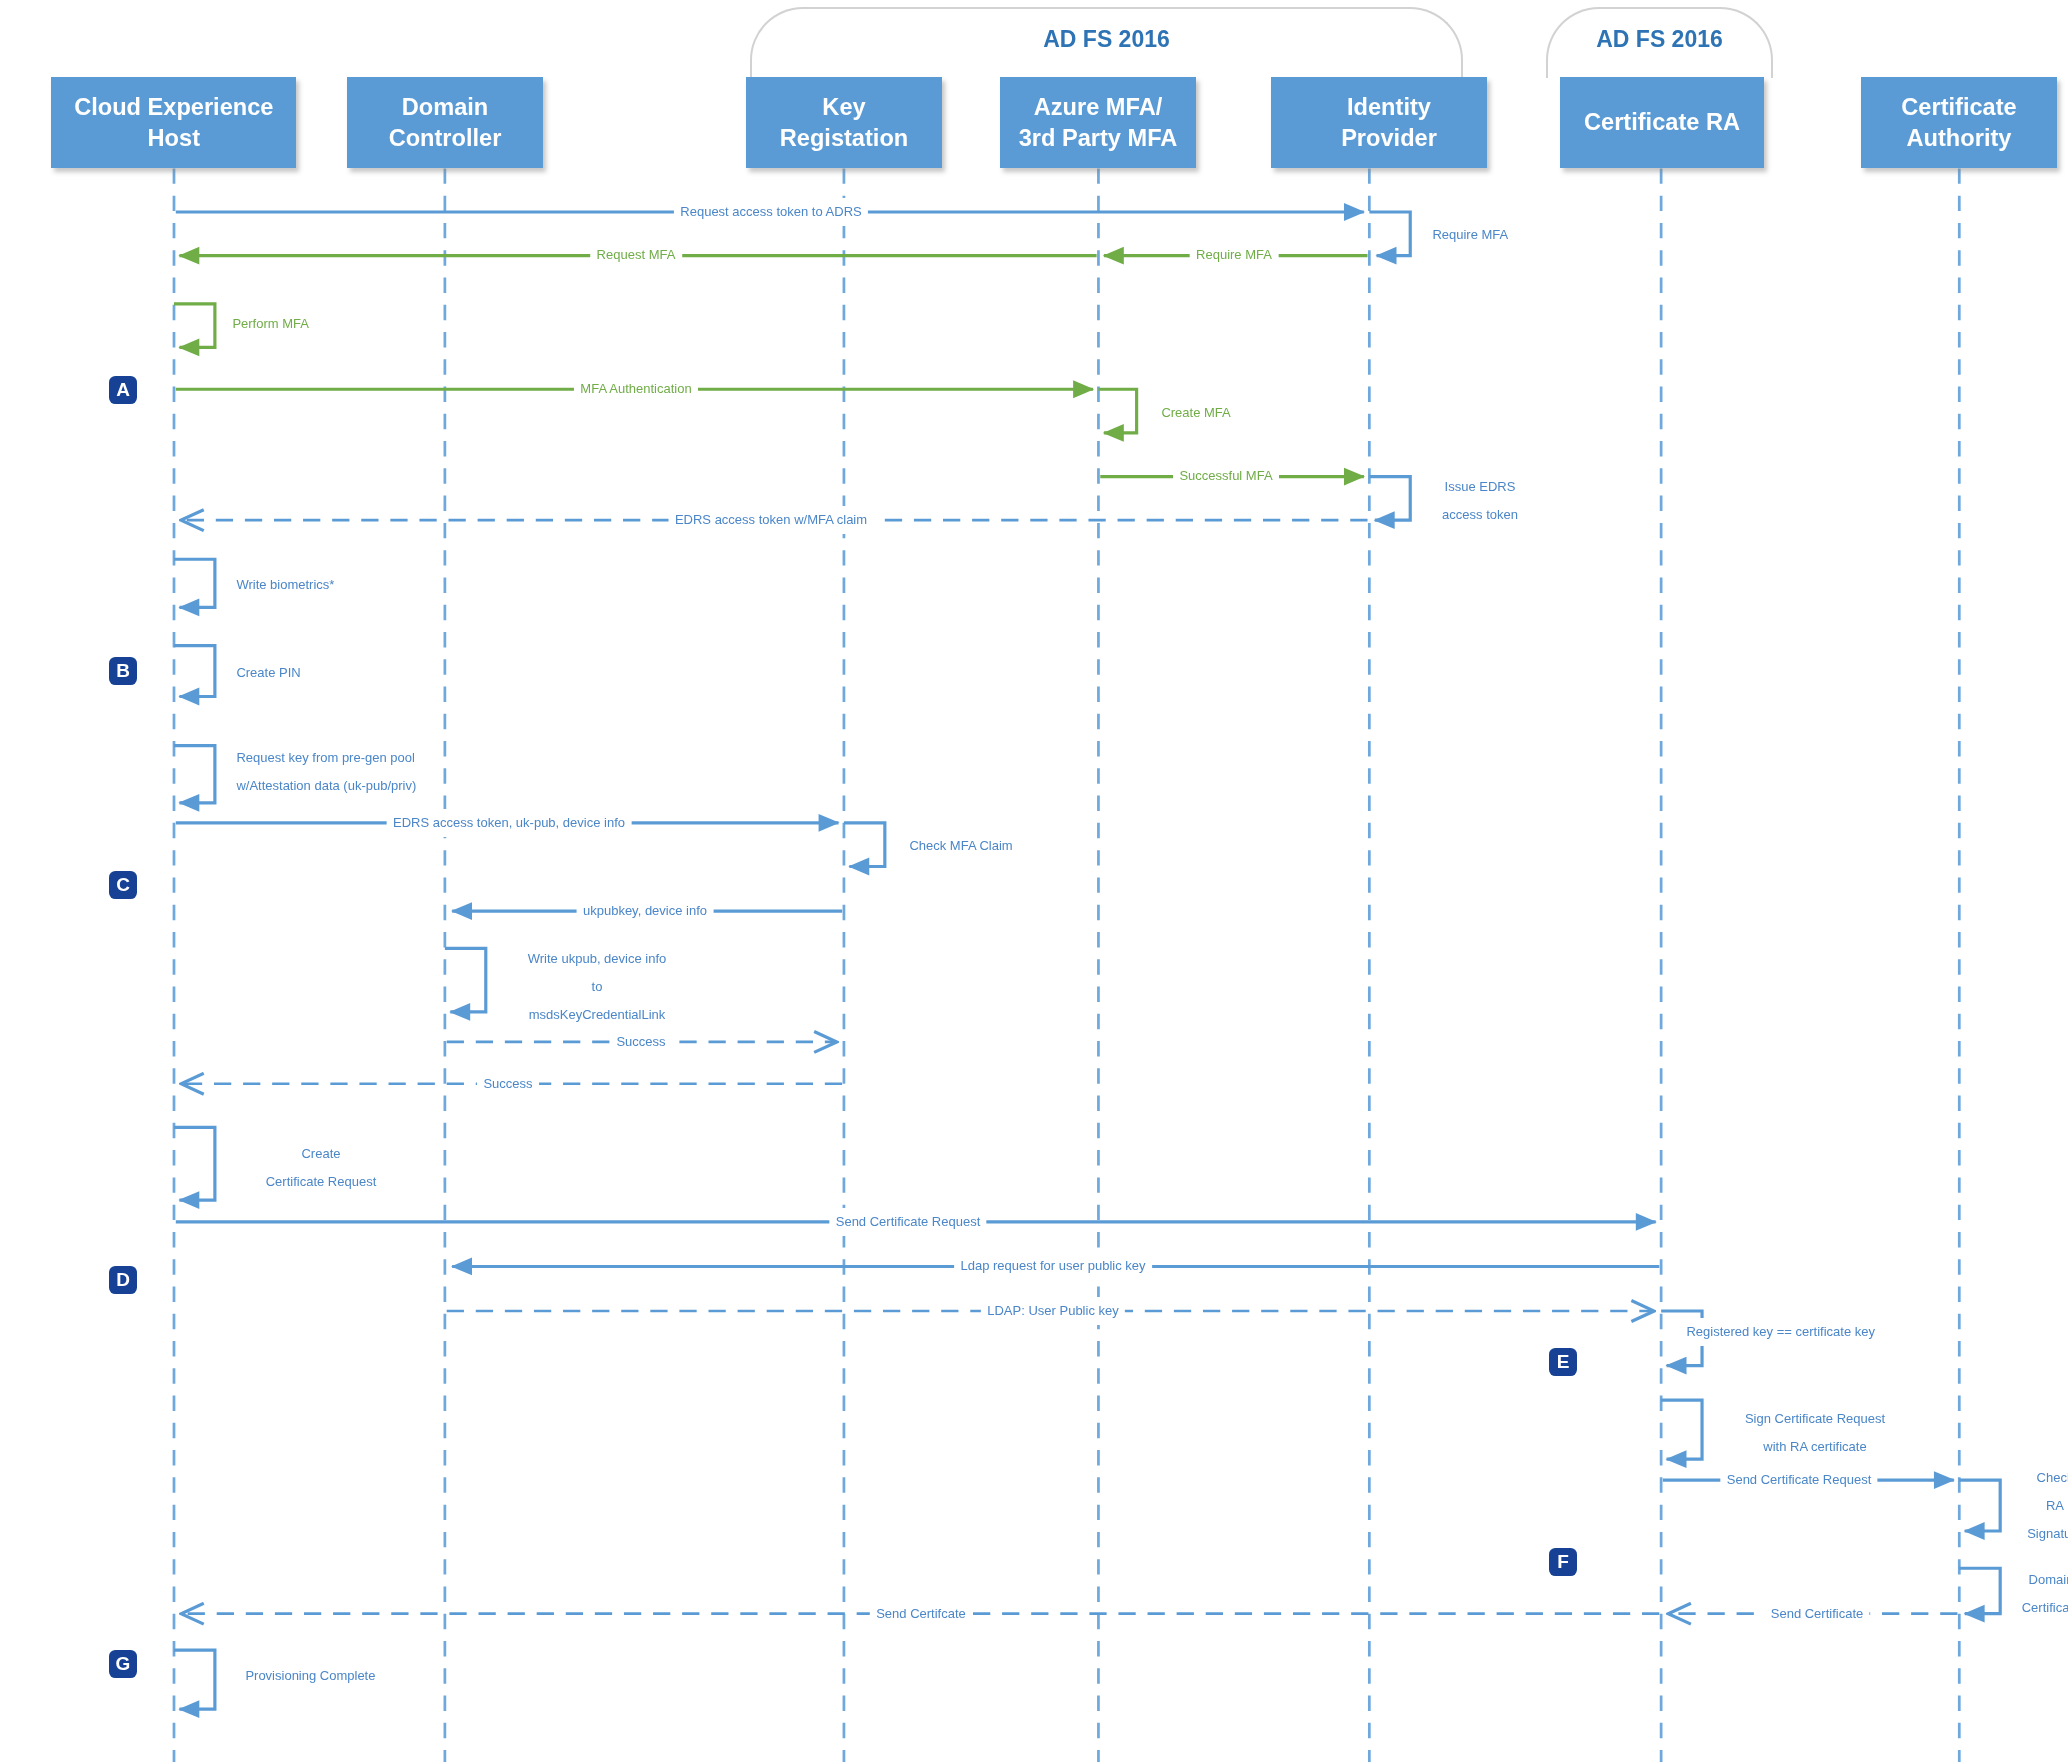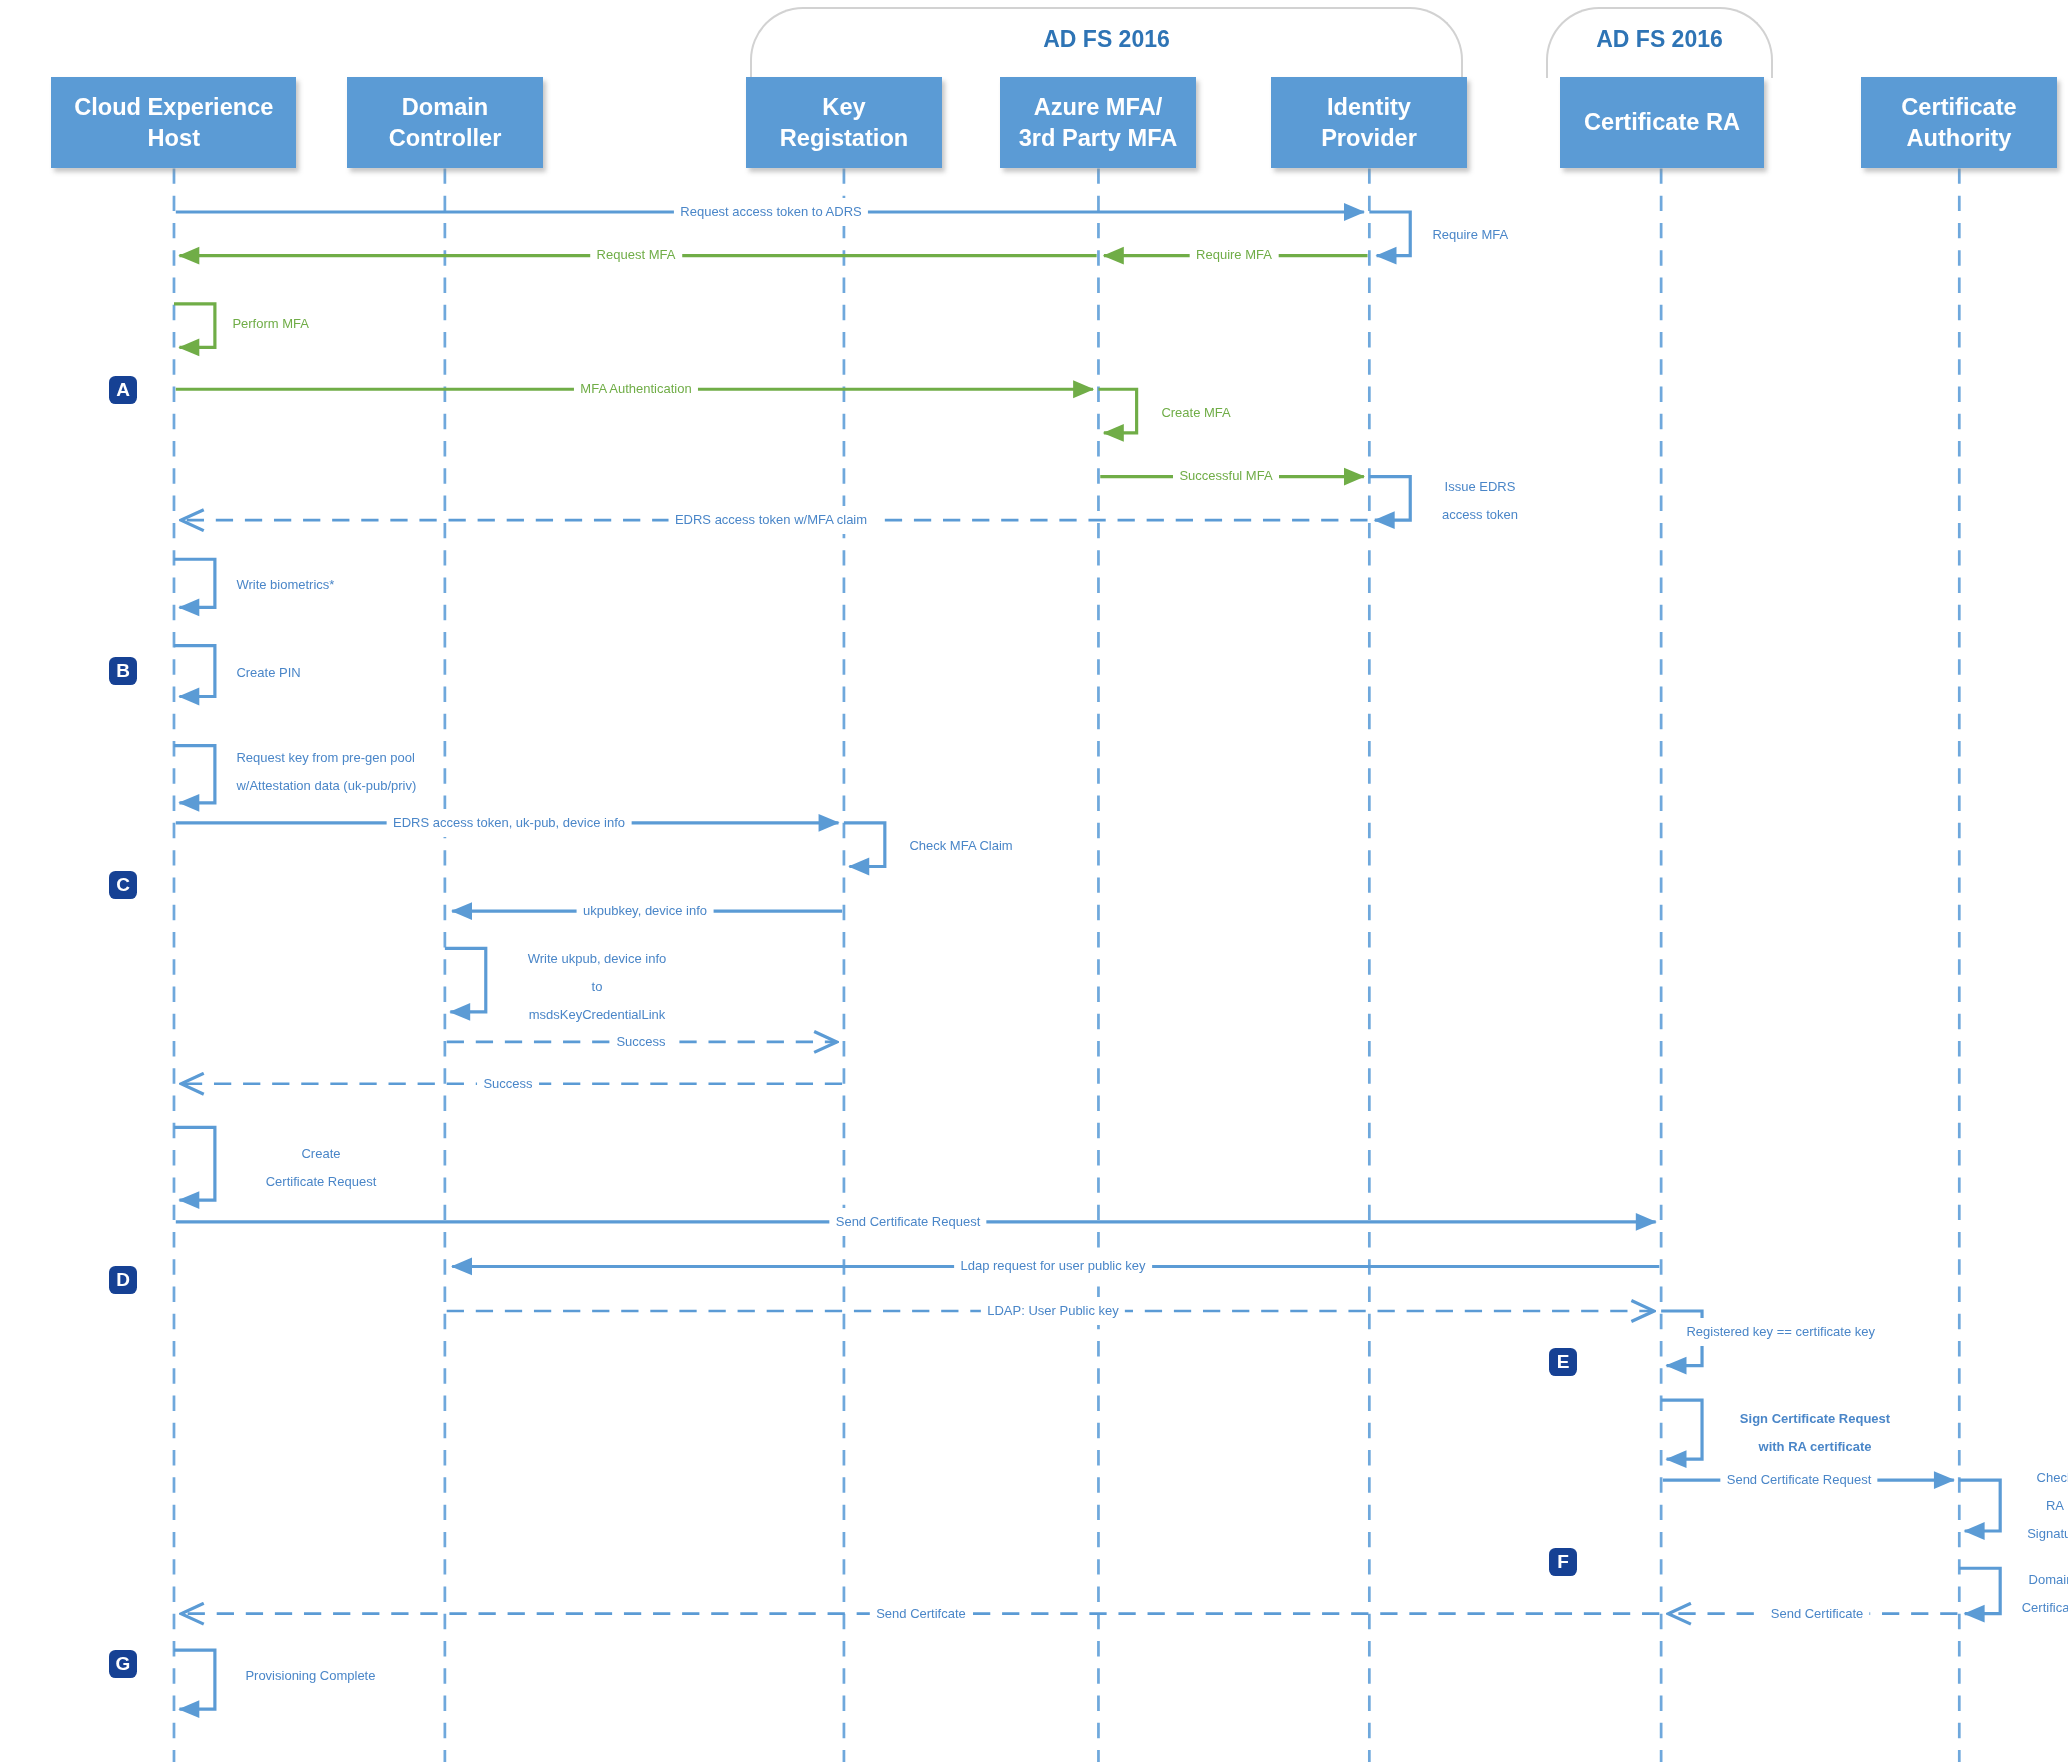--- a/index.html
+++ b/index.html
@@ -100,21 +100,21 @@
   </svg>
 
   <div class="actor" style="left:7.3px;width:245px;">Cloud Experience
 Host</div>
   <div class="actor" style="left:303px;width:196px;">Domain
 Controller</div>
   <div class="actor" style="left:702px;width:196px;">Key
 Registation</div>
   <div class="actor" style="left:956px;width:196px;">Azure MFA/
 3rd Party MFA</div>
-  <div class="actor" style="left:1227px;width:196px;">Identity
+  <div class="actor" style="left:1227px;width:196px;padding-left:20px;">Identity
 Provider</div>
   <div class="actor" style="left:1516px;width:204px;">Certificate RA</div>
   <div class="actor" style="left:1817px;width:196px;">Certificate
 Authority</div>
 
   <div class="abc" style="left:65px;top:376px;">A</div>
   <div class="abc" style="left:65px;top:657px;">B</div>
   <div class="abc" style="left:65px;top:871px;">C</div>
   <div class="abc" style="left:65px;top:1266px;">D</div>
   <div class="abc" style="left:1505px;top:1348px;">E</div>
@@ -143,21 +143,21 @@
 to
 msdsKeyCredentialLink</div>
   <div class="mlabel center" style="left:597px;top:1042px;">Success</div>
   <div class="mlabel center" style="left:464px;top:1084px;">Success</div>
   <div class="mlabel center" style="left:277px;top:1168px;">Create
 Certificate Request</div>
   <div class="mlabel center" style="left:864px;top:1222px;">Send Certificate Request</div>
   <div class="mlabel center" style="left:1009px;top:1266px;">Ldap request for user public key</div>
   <div class="mlabel center" style="left:1009px;top:1311px;">LDAP: User Public key</div>
   <div class="mlabel vmid" style="left:1636px;top:1332px;">Registered key == certificate key</div>
-  <div class="mlabel center" style="left:1771px;top:1433px;font-weight:bold;">Sign Certificate Request
+  <div class="mlabel center" style="left:1771px;top:1433px;">Sign Certificate Request
 with RA certificate</div>
   <div class="mlabel center" style="left:1755px;top:1480px;">Send Certificate Request</div>
   <div class="mlabel center" style="left:2011px;top:1506px;">Check
 RA Signature</div>
   <div class="mlabel center" style="left:2007px;top:1594px;">Domain
 Certificate</div>
   <div class="mlabel center" style="left:1773px;top:1614px;">Send Certificate</div>
   <div class="mlabel center" style="left:877px;top:1614px;">Send Certifcate</div>
   <div class="mlabel vmid" style="left:195px;top:1676px;">Provisioning Complete</div>
 

